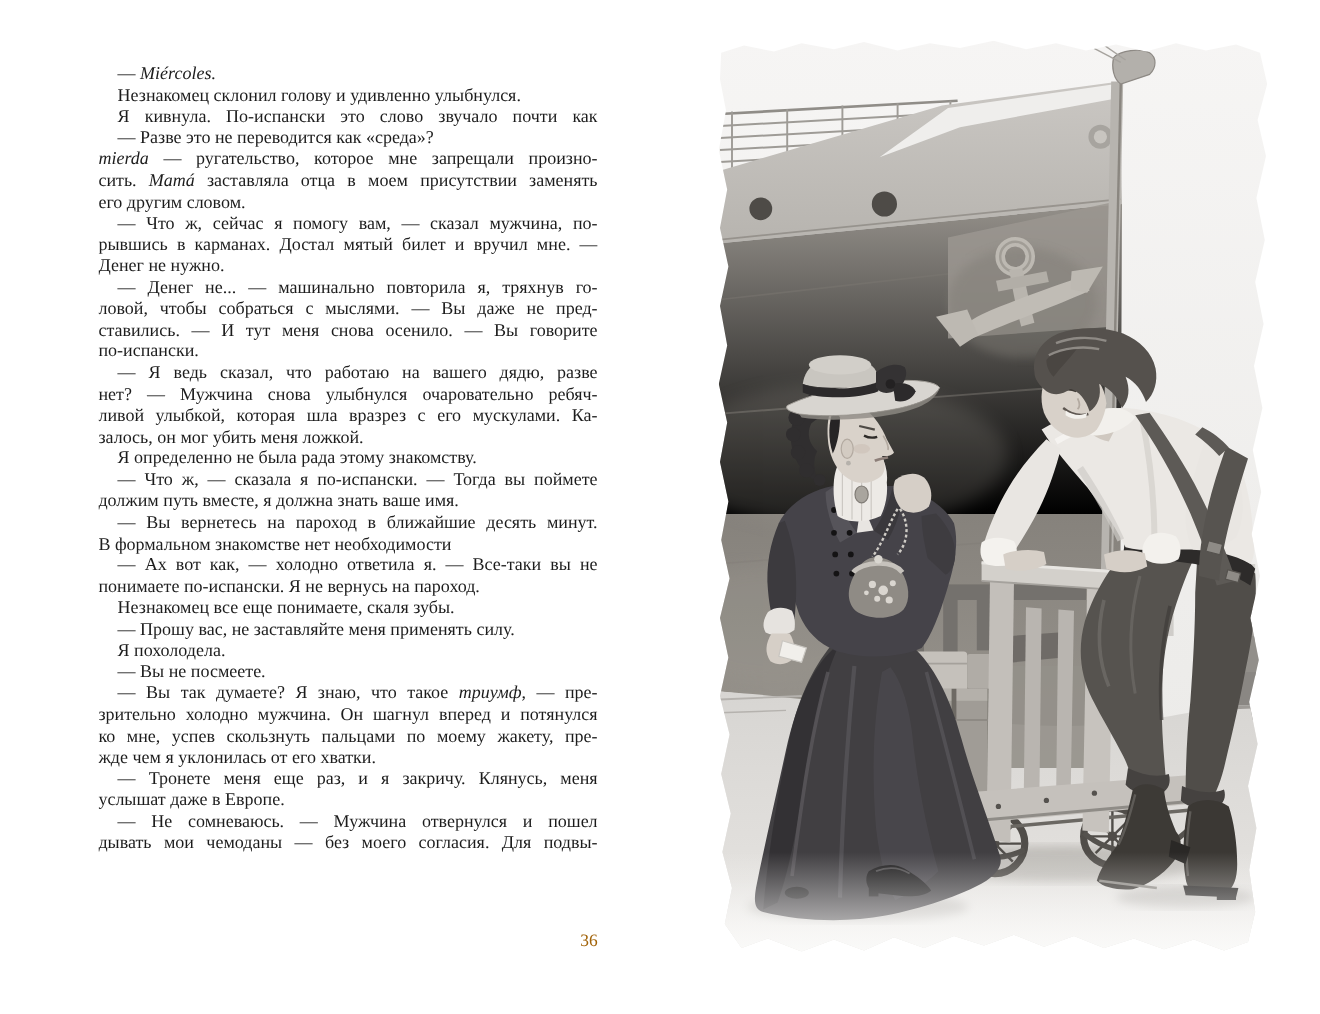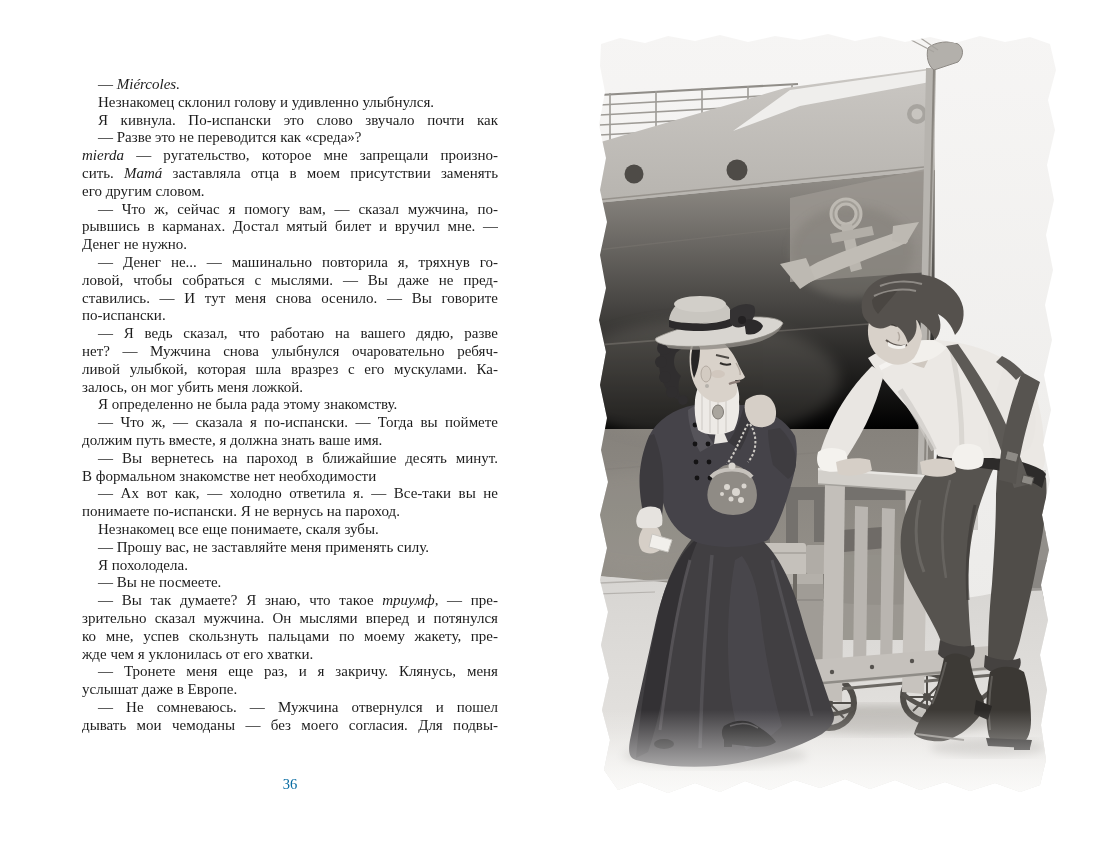--- a/index.html
+++ b/index.html
@@ -1,25 +1,25 @@
 <!DOCTYPE html>
 <html><head>
 <meta charset="utf-8">
 <style>
   html,body{margin:0;padding:0;background:#ffffff;}
   .spread{position:relative;width:1100px;height:845px;background:#ffffff;overflow:hidden;
           font-family:"Liberation Serif",serif;}
-  .text-page{position:absolute;left:82px;top:76px;width:416px;font-family:Liberation Serif, serif;}
+  .text-page{position:absolute;left:82px;top:54px;width:416px;font-family:Liberation Serif, serif;}
   .text-lines{width:416px;}
   .line{height:17.8px;overflow:hidden;font-size:15px;line-height:17.8px;color:#1c1c1c;
         text-align:justify;text-align-last:justify;text-justify:inter-word;white-space:normal;}
   .line.e{text-align-last:left;}
   .line.i{text-indent:16px;}
-  .page-number{position:absolute;left:82px;top:776px;width:416px;text-align:center;
-        font-size:14.5px;color:#0369a1;}
+  .page-number{position:absolute;left:82px;top:776px;width:416px;text-align:right;
+        font-size:14.5px;color:#a16207;}
   .illustration{position:absolute;left:593px;top:28px;width:470px;height:780px;}
 </style>
 </head>
 <body>
 
 <div class="spread">
 
   <div class="text-page">
     <div class="text-lines">
         <div class="line i e"><span>— </span><i>Miércoles.</i><span></span></div>
@@ -45,21 +45,21 @@
         <div class="line e"><span>должим путь вместе, я должна знать ваше имя.</span></div>
         <div class="line i"><span>— Вы вернетесь на пароход в ближайшие десять минут.</span></div>
         <div class="line e"><span>В формальном знакомстве нет необходимости</span></div>
         <div class="line i"><span>— Ах вот как, — холодно ответила я. — Все-таки вы не</span></div>
         <div class="line e"><span>понимаете по-испански. Я не вернусь на пароход.</span></div>
         <div class="line i e"><span>Незнакомец все еще понимаете, скаля зубы.</span></div>
         <div class="line i e"><span>— Прошу вас, не заставляйте меня применять силу.</span></div>
         <div class="line i e"><span>Я похолодела.</span></div>
         <div class="line i e"><span>— Вы не посмеете.</span></div>
         <div class="line i"><span>— Вы так думаете? Я знаю, что такое </span><i>триумф</i><span>, — пре-</span></div>
-        <div class="line"><span>зрительно сказал мужчина. Он мыслями вперед и потянулся</span></div>
+        <div class="line"><span>зрительно холодно мужчина. Он шагнул вперед и потянулся</span></div>
         <div class="line"><span>ко мне, успев скользнуть пальцами по моему жакету, пре-</span></div>
         <div class="line e"><span>жде чем я уклонилась от его хватки.</span></div>
         <div class="line i"><span>— Тронете меня еще раз, и я закричу. Клянусь, меня</span></div>
         <div class="line e"><span>услышат даже в Европе.</span></div>
         <div class="line i"><span>— Не сомневаюсь. — Мужчина отвернулся и пошел</span></div>
         <div class="line"><span>дывать мои чемоданы — без моего согласия. Для подвы-</span></div>
       </div>
   </div>
   <div class="page-number">36</div>
 

